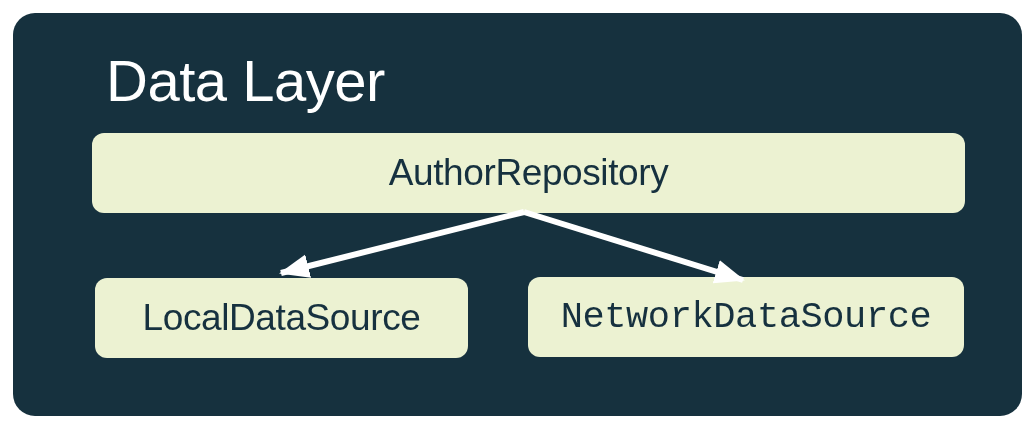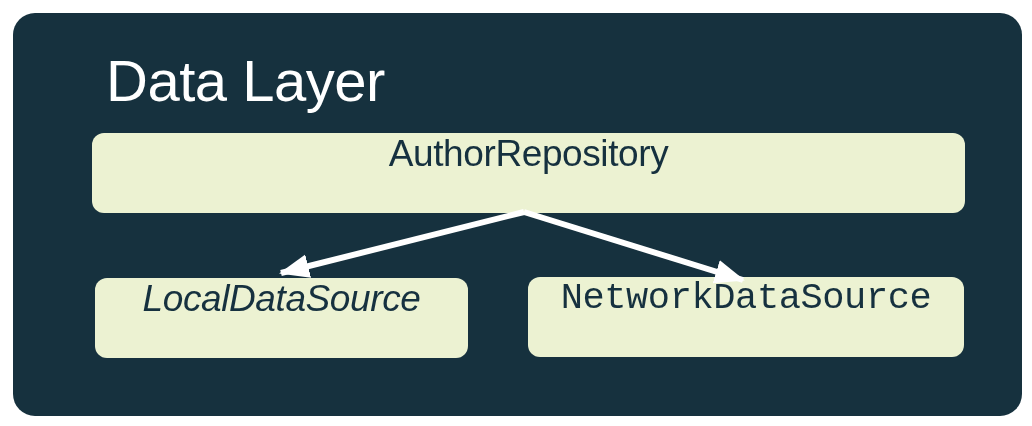--- a/index.html
+++ b/index.html
@@ -17,27 +17,27 @@
   .card{
     position:absolute;left:13px;top:13px;width:1009px;height:403px;
     background:var(--card-bg);border-radius:22px;
   }
   .title{
     position:absolute;left:93px;top:36px;
     font-size:58px;line-height:64px;font-weight:400;
     color:var(--title-text);letter-spacing:-0.5px;white-space:nowrap;
   }
   .node{
-    position:absolute;display:flex;align-items:flex-start;justify-content:center;
+    position:absolute;display:flex;align-items:center;justify-content:center;
     background:var(--node-bg);border-radius:12px;height:80px;
     color:var(--node-text);font-size:37px;font-weight:400;letter-spacing:-0.4px;
     white-space:nowrap;
   }
   .node-repository{left:92px;top:133px;width:873px;}
-  .node-local{left:95px;top:278px;width:373px;font-style:italic;}
+  .node-local{left:95px;top:278px;width:373px;}
   .node-network{left:528px;top:277px;width:436px;font-family:Liberation Mono, monospace;}
   .arrows{
     position:absolute;left:0;top:0;width:1032px;height:426px;
     pointer-events:none;color:var(--arrow);
   }
 </style>
 </head>
 <body>
 
 <div class="stage">

